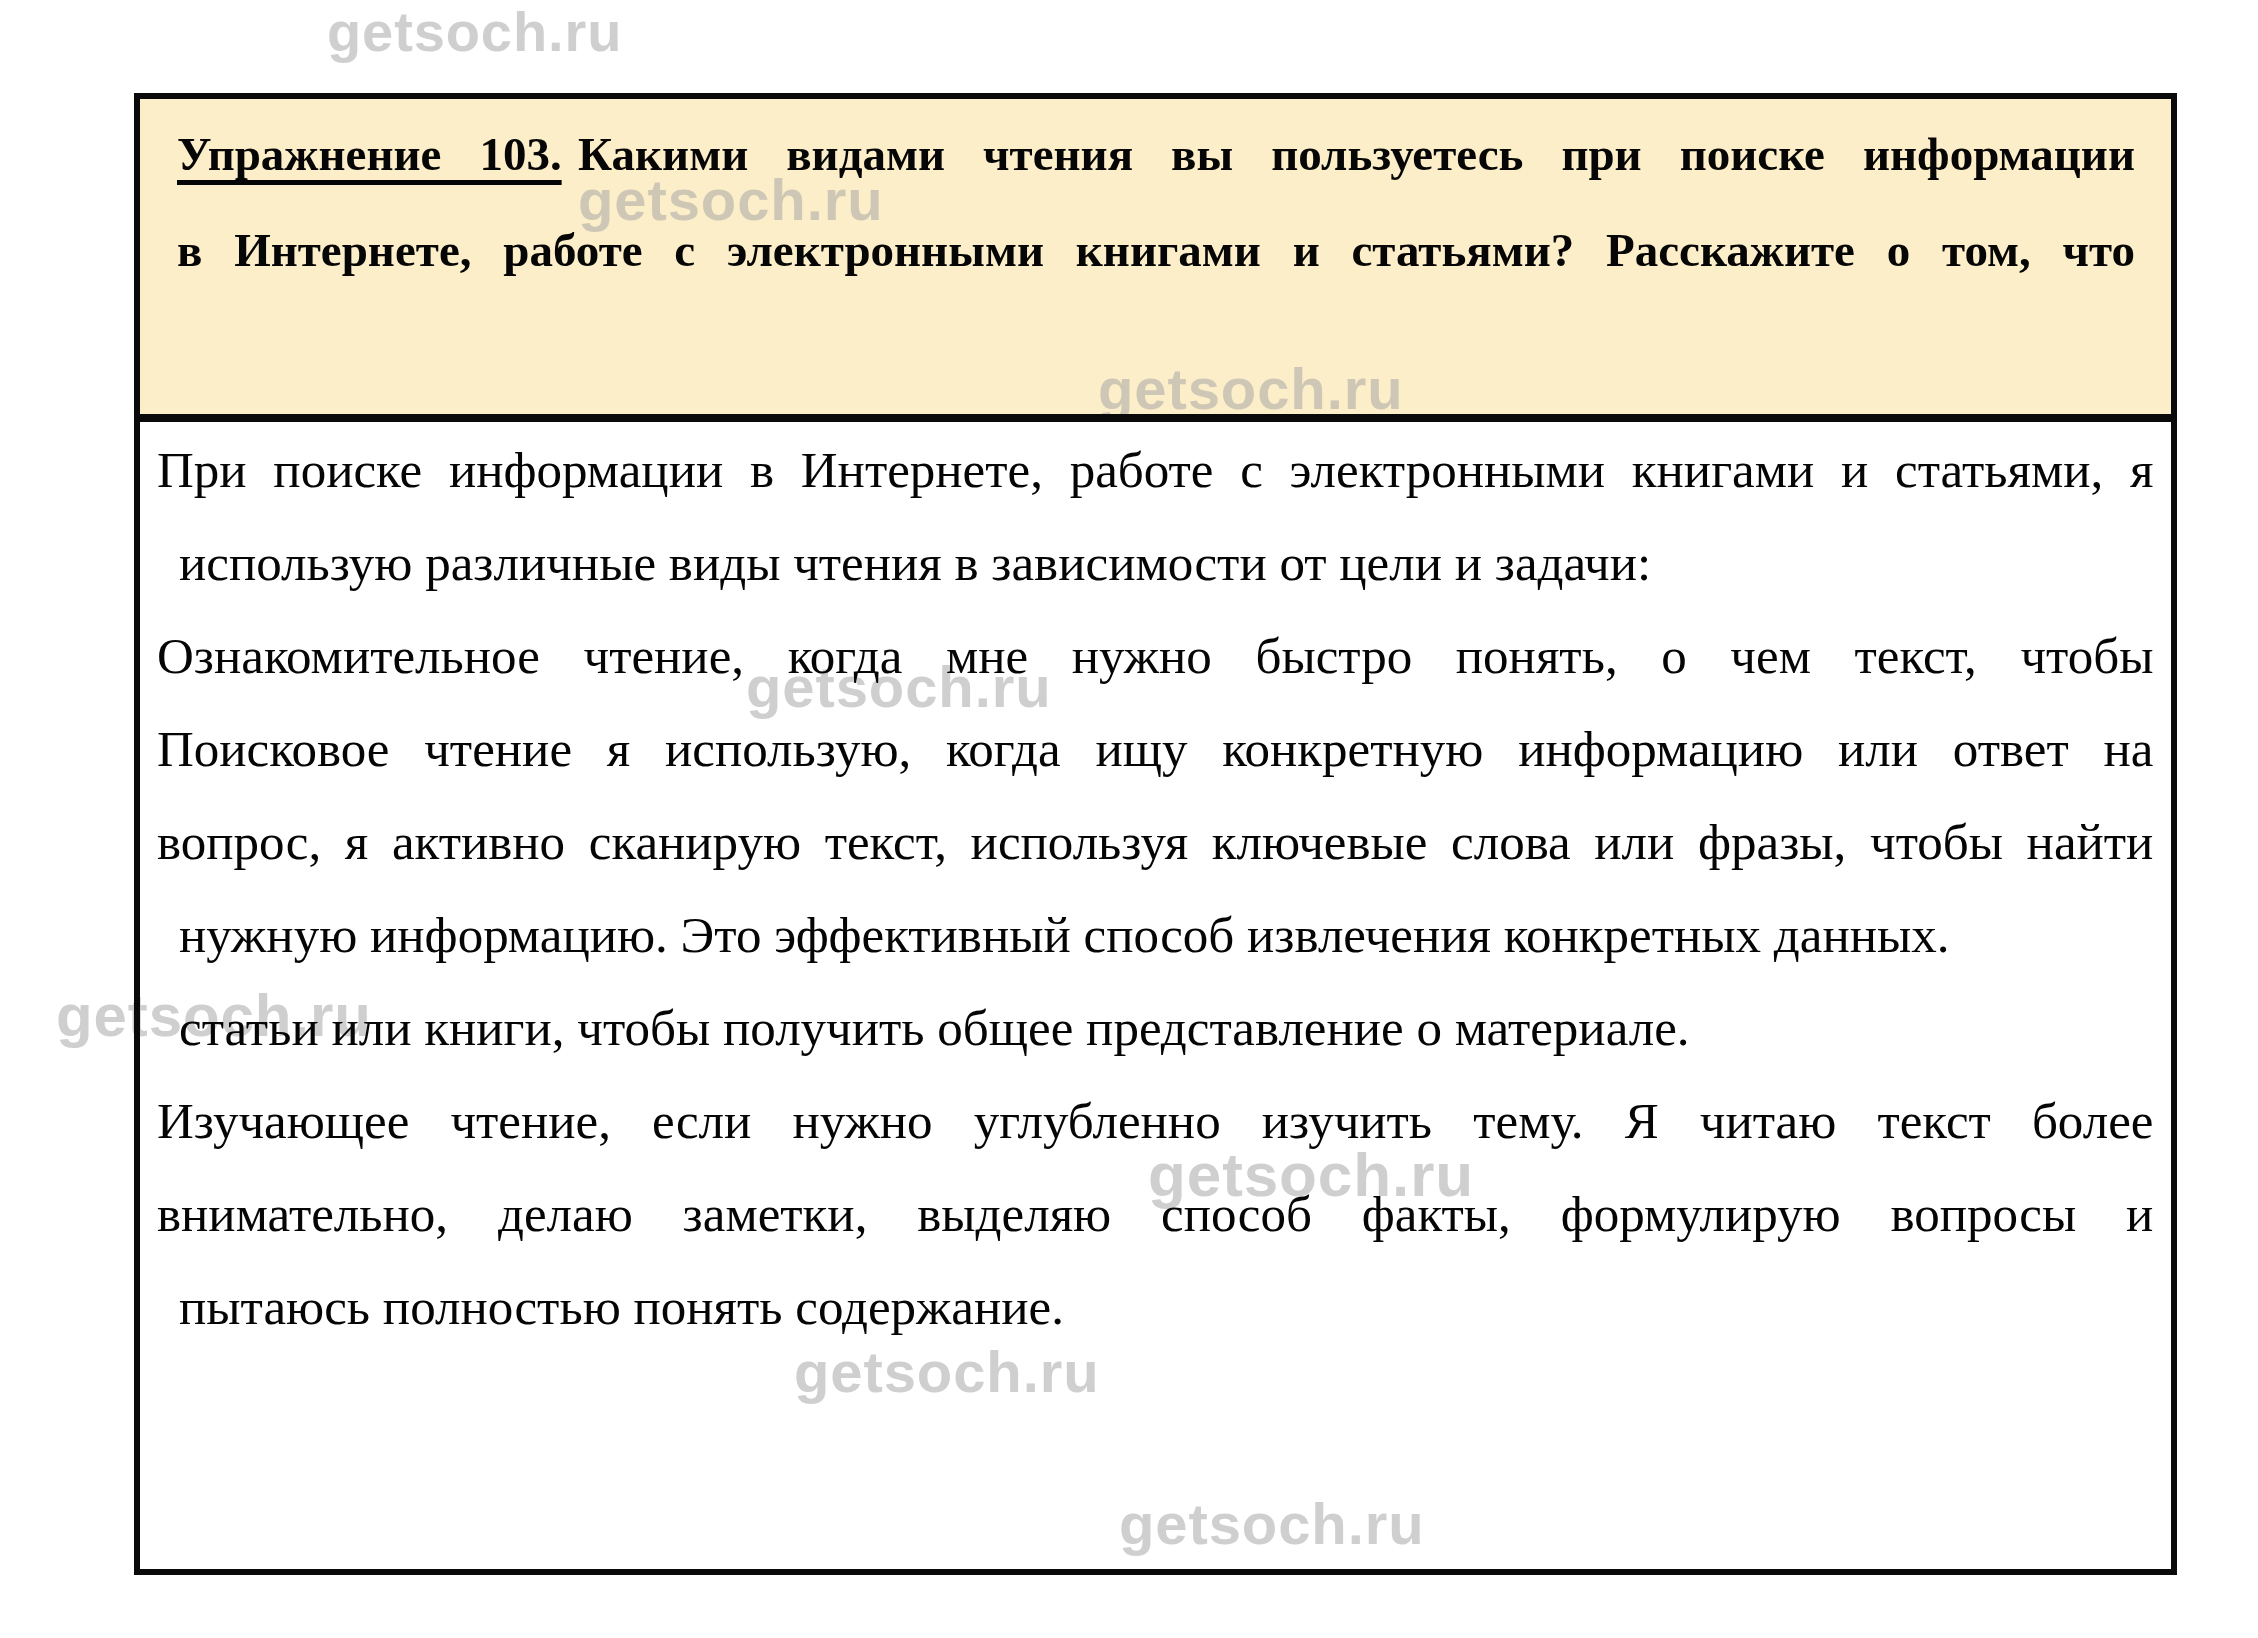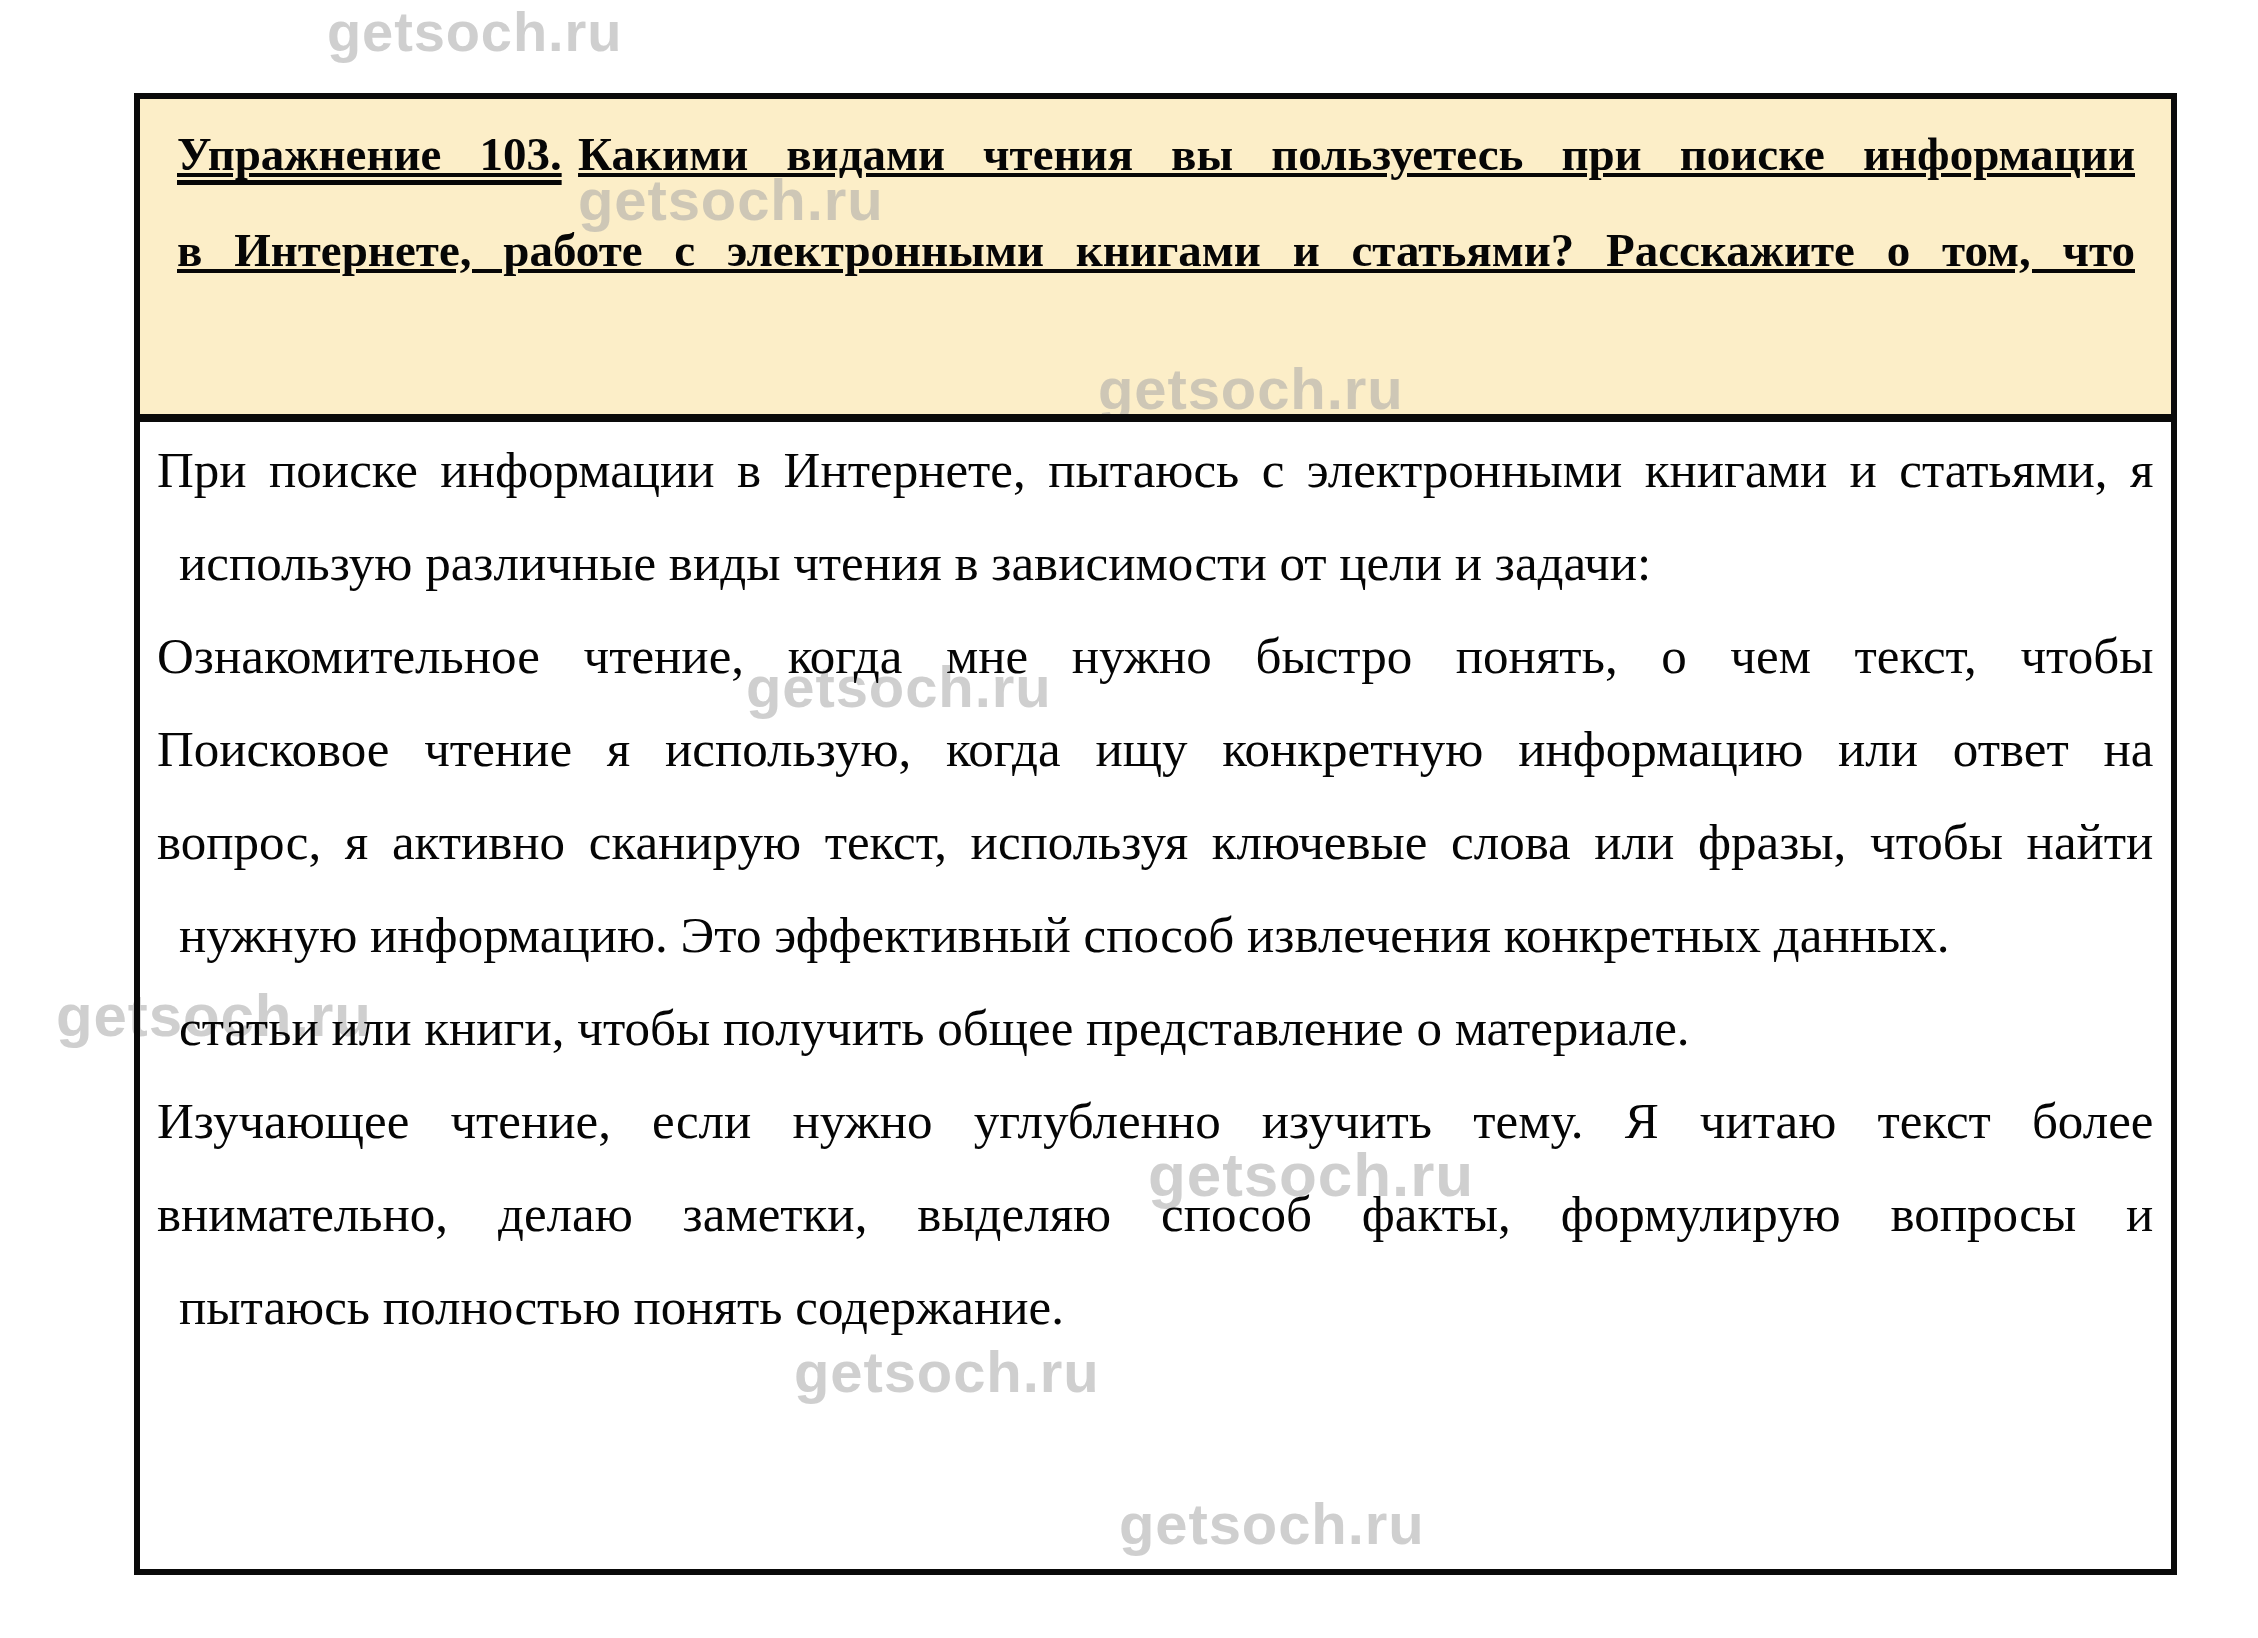--- a/index.html
+++ b/index.html
@@ -28,21 +28,21 @@
   .wm-header-right{left:1098px;top:360px;font-size:58px;}
   .wm-body-1{left:746px;top:658px;font-size:58px;}
   .wm-left{left:56px;top:986px;font-size:60px;}
   .wm-body-2{left:1148px;top:1144px;font-size:62px;}
   .wm-body-3{left:794px;top:1343px;font-size:58px;}
   .wm-bottom{left:1119px;top:1495px;font-size:58px;}
   
   .header-text{
     position:absolute;left:134px;top:93px;width:2043px;
     padding:12.7px 42px 0 43px;box-sizing:border-box;
-    z-index:20;color:#060606;text-decoration:underline;
+    z-index:20;color:#060606;
   }
   .hline{
     font-size:47px;font-weight:700;line-height:96px;
     text-align:justify;text-align-last:justify;
   }
   .hline.last{text-align-last:left;}
   .ex-label{
     text-decoration:underline;
     text-decoration-thickness:4.5px;
     text-underline-offset:10px;
@@ -84,21 +84,21 @@
   <span class="wm wm-body-2">getsoch.ru</span>
   <span class="wm wm-body-3">getsoch.ru</span>
   <span class="wm wm-bottom">getsoch.ru</span>
 
   <div class="header-text">
     <div class="hline"><span class="ex-label">Упражнение 103.</span><span>Какими видами чтения вы пользуетесь при поиске информации</span></div>
     <div class="hline">в Интернете, работе с электронными книгами и статьями? Расскажите о том, что</div>
   </div>
 
   <div class="body-text">
-    <div class="bline">При поиске информации в Интернете, пытаюсь с электронными книгами и статьями, я</div>
+    <div class="bline">При поиске информации в Интернете, работе с электронными книгами и статьями, я</div>
     <div class="bline last">использую различные виды чтения в зависимости от цели и задачи:</div>
     <div class="bline">Ознакомительное чтение, когда мне нужно быстро понять, о чем текст, чтобы</div>
     <div class="bline">Поисковое чтение я использую, когда ищу конкретную информацию или ответ на</div>
     <div class="bline">вопрос, я активно сканирую текст, используя ключевые слова или фразы, чтобы найти</div>
     <div class="bline last">нужную информацию. Это эффективный способ извлечения конкретных данных.</div>
     <div class="bline last">статьи или книги, чтобы получить общее представление о материале.</div>
     <div class="bline">Изучающее чтение, если нужно углубленно изучить тему. Я читаю текст более</div>
     <div class="bline">внимательно, делаю заметки, выделяю способ факты, формулирую вопросы и</div>
     <div class="bline last">пытаюсь полностью понять содержание.</div>
   </div>

